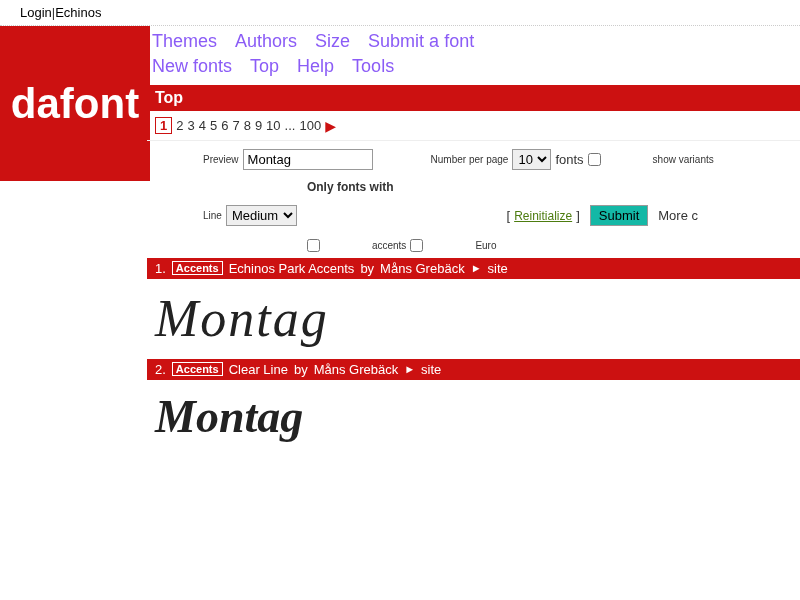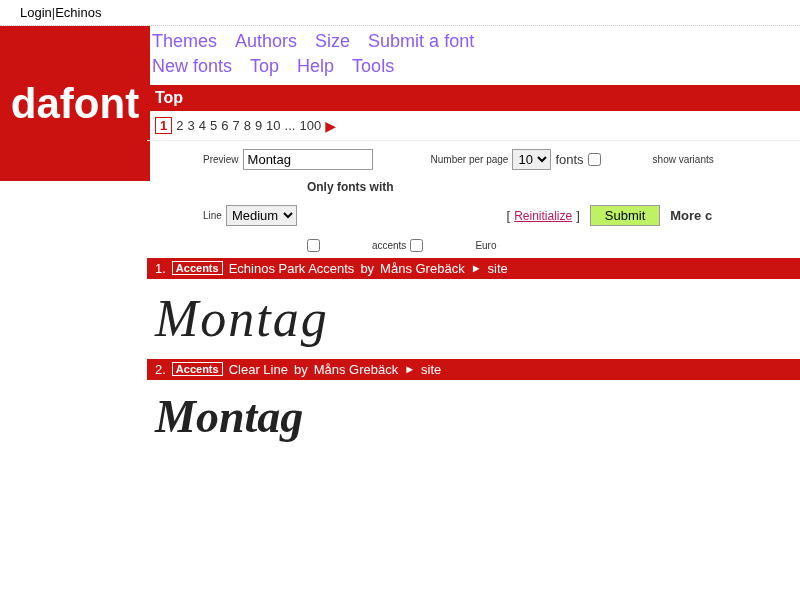--- a/index.html
+++ b/index.html
@@ -109,23 +109,23 @@
     }
     #filter-bar select {
       border: 1px solid #999;
       font-size: 13px;
       padding: 1px;
     }
     #filter-bar input[type="checkbox"] {
       vertical-align: middle;
     }
     #submit-btn {
-      background: #bef264;
+      background: #14b8a6;
       border: 1px solid #999;
-      padding: 2px 14px;
+      padding: 2px 8px;
       font-size: 13px;
       cursor: pointer;
     }
     .filter-group {
       display: flex;
       align-items: center;
       gap: 4px;
     }
     .only-fonts-section {
       display: flex;
@@ -282,25 +282,25 @@
         <span class="only-fonts-label">Only fonts with</span>
         <div class="only-fonts-row">
           <input type="checkbox" style="">
           <label>accents</label>
           <input type="checkbox" style="">
           <label>Euro</label>
         </div>
       </div>
       <div class="filter-group">
         <span>[</span>
-        <a href="#" style="color:#be185d;font-size:12px;">Reinitialize</a>
+        <a href="#" style="color:#4d7c0f;font-size:12px;">Reinitialize</a>
         <span>]</span>
       </div>
       <button id="submit-btn">Submit</button>
-      <a href="#" style="color:#333;font-size:13px;text-decoration:none;font-weight:bold;">More c</a>
+      <a href="#" style="color:#333;font-size:13px;text-decoration:none;">More c</a>
     </div>
 
     <div>
       <div class="font-result-header">
         <span>1.</span>
         <span class="accents-badge">Accents</span>
         <a href="#">Echinos Park Accents</a>
         <span>by</span>
         <a href="#">Måns Grebäck</a>
         <span style="font-size:11px;">►</span>

